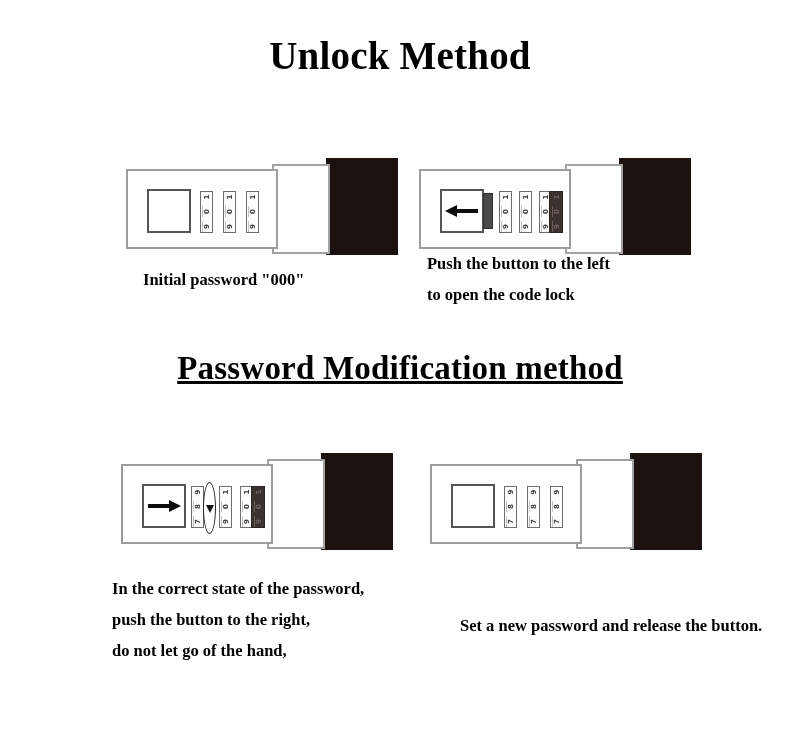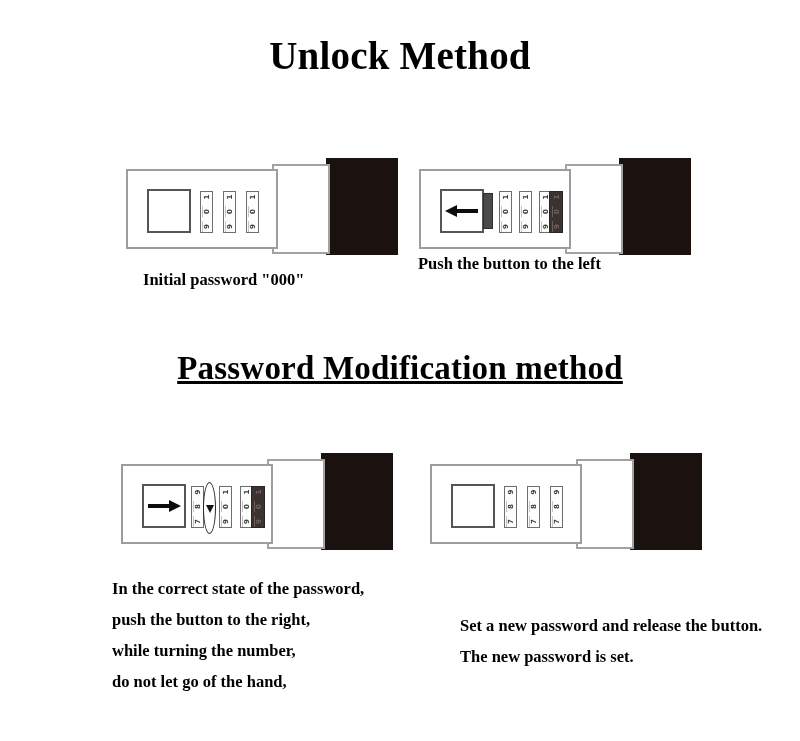--- a/index.html
+++ b/index.html
@@ -38,21 +38,21 @@
   
   .caption {
     position: absolute;
     font-weight: bold;
     font-size: 16.5px;
     line-height: 31px;
     color: #000;
     white-space: nowrap;
   }
   #caption-1 { left: 143px; top: 264px; }
-  #caption-2 { left: 418px; top: 248px; }
+  #caption-2 { left: 427px; top: 248px; }
   #caption-3 { left: 112px; top: 573px; }
   #caption-4 { left: 428px; top: 610px; margin-left: 32px; }
 
   
   .lock {
     position: absolute;
   }
   .lock-body {
     position: absolute;
     left: 0;
@@ -240,20 +240,21 @@
     <div class="dial dark" style="left:128px; width:14px;">
       <span class="d">1</span>
       <span class="d">0</span>
       <span class="d">9</span>
     </div>
   </div>
 </div>
 
 <div class="caption" id="caption-2">
   <div>Push the button to the left</div>
+  <div>to open the code lock</div>
 </div>
 
 <div class="lock" id="lock-3" style="left:121px; top:453px;">
   <div class="lock-end"></div>
   <div class="lock-mid"></div>
   <div class="lock-body">
     <div class="btn-square">
       <svg class="arrow" viewBox="0 0 36 14">
         <path d="M2 7 H26" stroke="#0d0d0d" stroke-width="4" fill="none"></path>
         <path d="M35 7 L23 1 L23 13 Z" fill="#0d0d0d"></path>
@@ -283,21 +284,20 @@
       <span class="d">1</span>
       <span class="d">0</span>
       <span class="d">9</span>
     </div>
   </div>
 </div>
 
 <div class="caption" id="caption-3">
   <div>In the correct state of the password,</div>
   <div>push the button to the right,</div>
-  <div>while turning the number,</div>
   <div>do not let go of the hand,</div>
 </div>
 
 <div class="lock" id="lock-4" style="left:430px; top:453px;">
   <div class="lock-end"></div>
   <div class="lock-mid"></div>
   <div class="lock-body">
     <div class="btn-square"></div>
 
     <div class="dial" style="left:72px;">
@@ -313,14 +313,13 @@
     <div class="dial" style="left:118px;">
       <span class="d">9</span>
       <span class="d">8</span>
       <span class="d">7</span>
     </div>
   </div>
 </div>
 
 <div class="caption" id="caption-4">
   <div>Set a new password and release the button.</div>
-  <div>The new password is set.</div>
 </div>
 
 </body></html>

